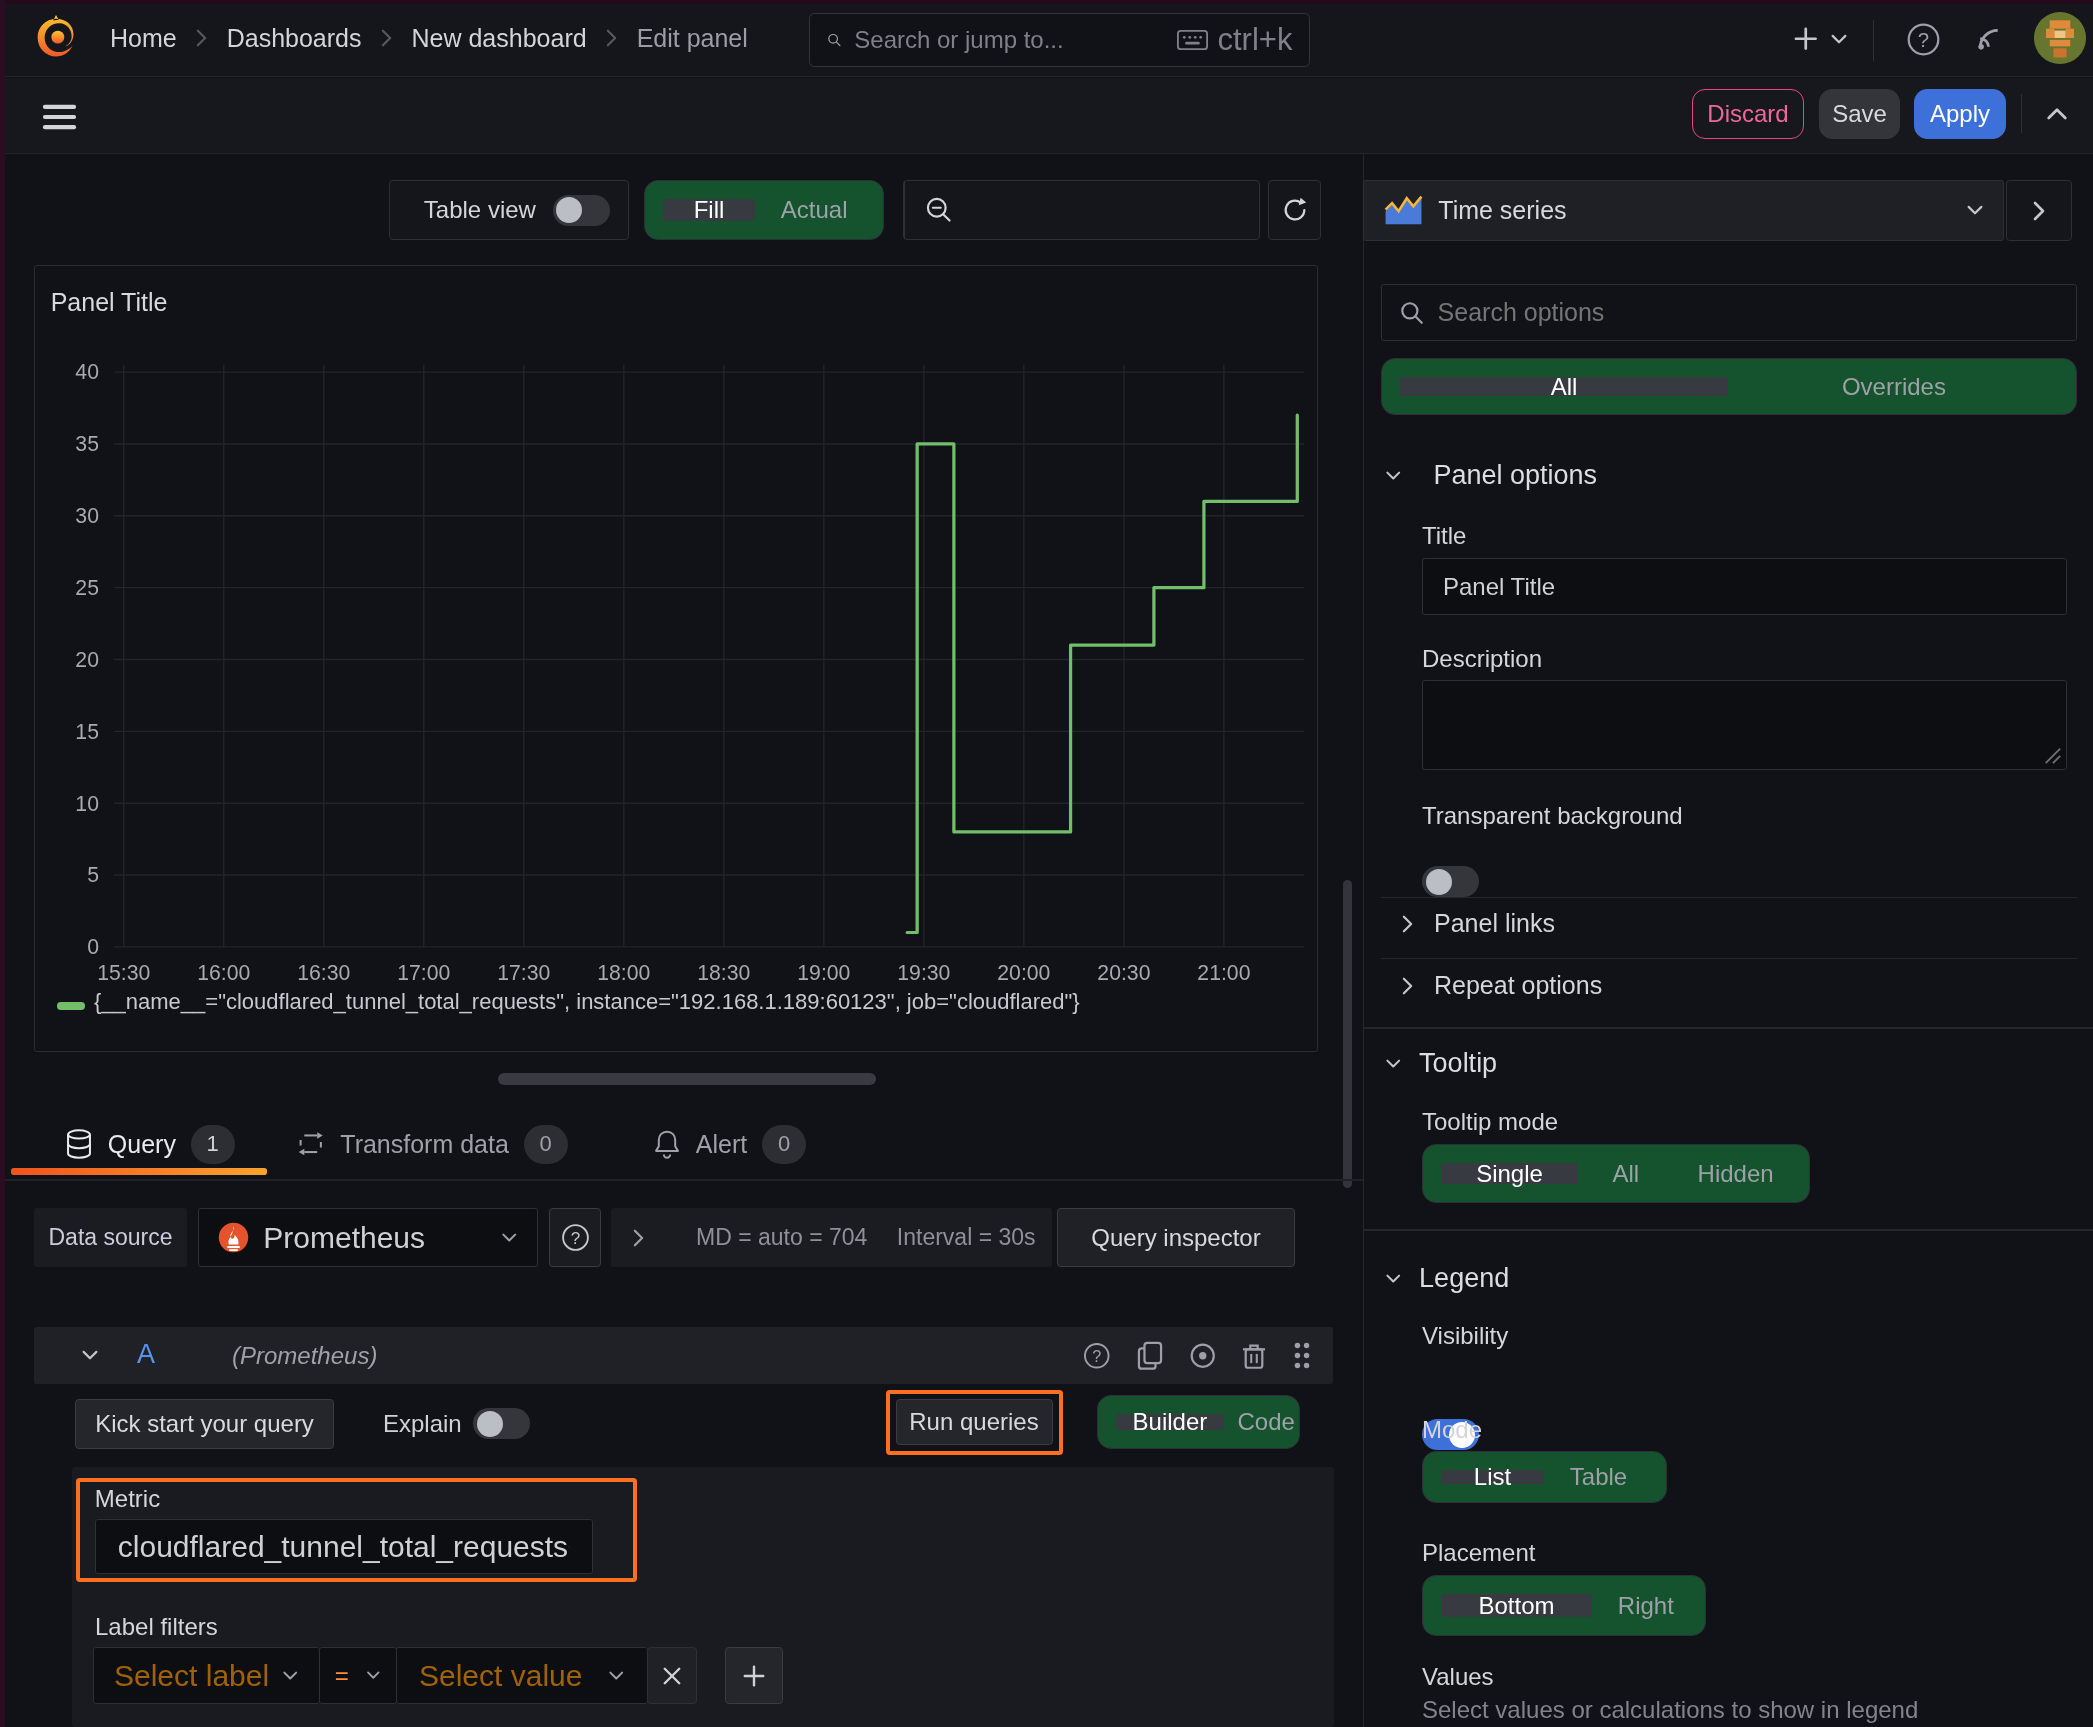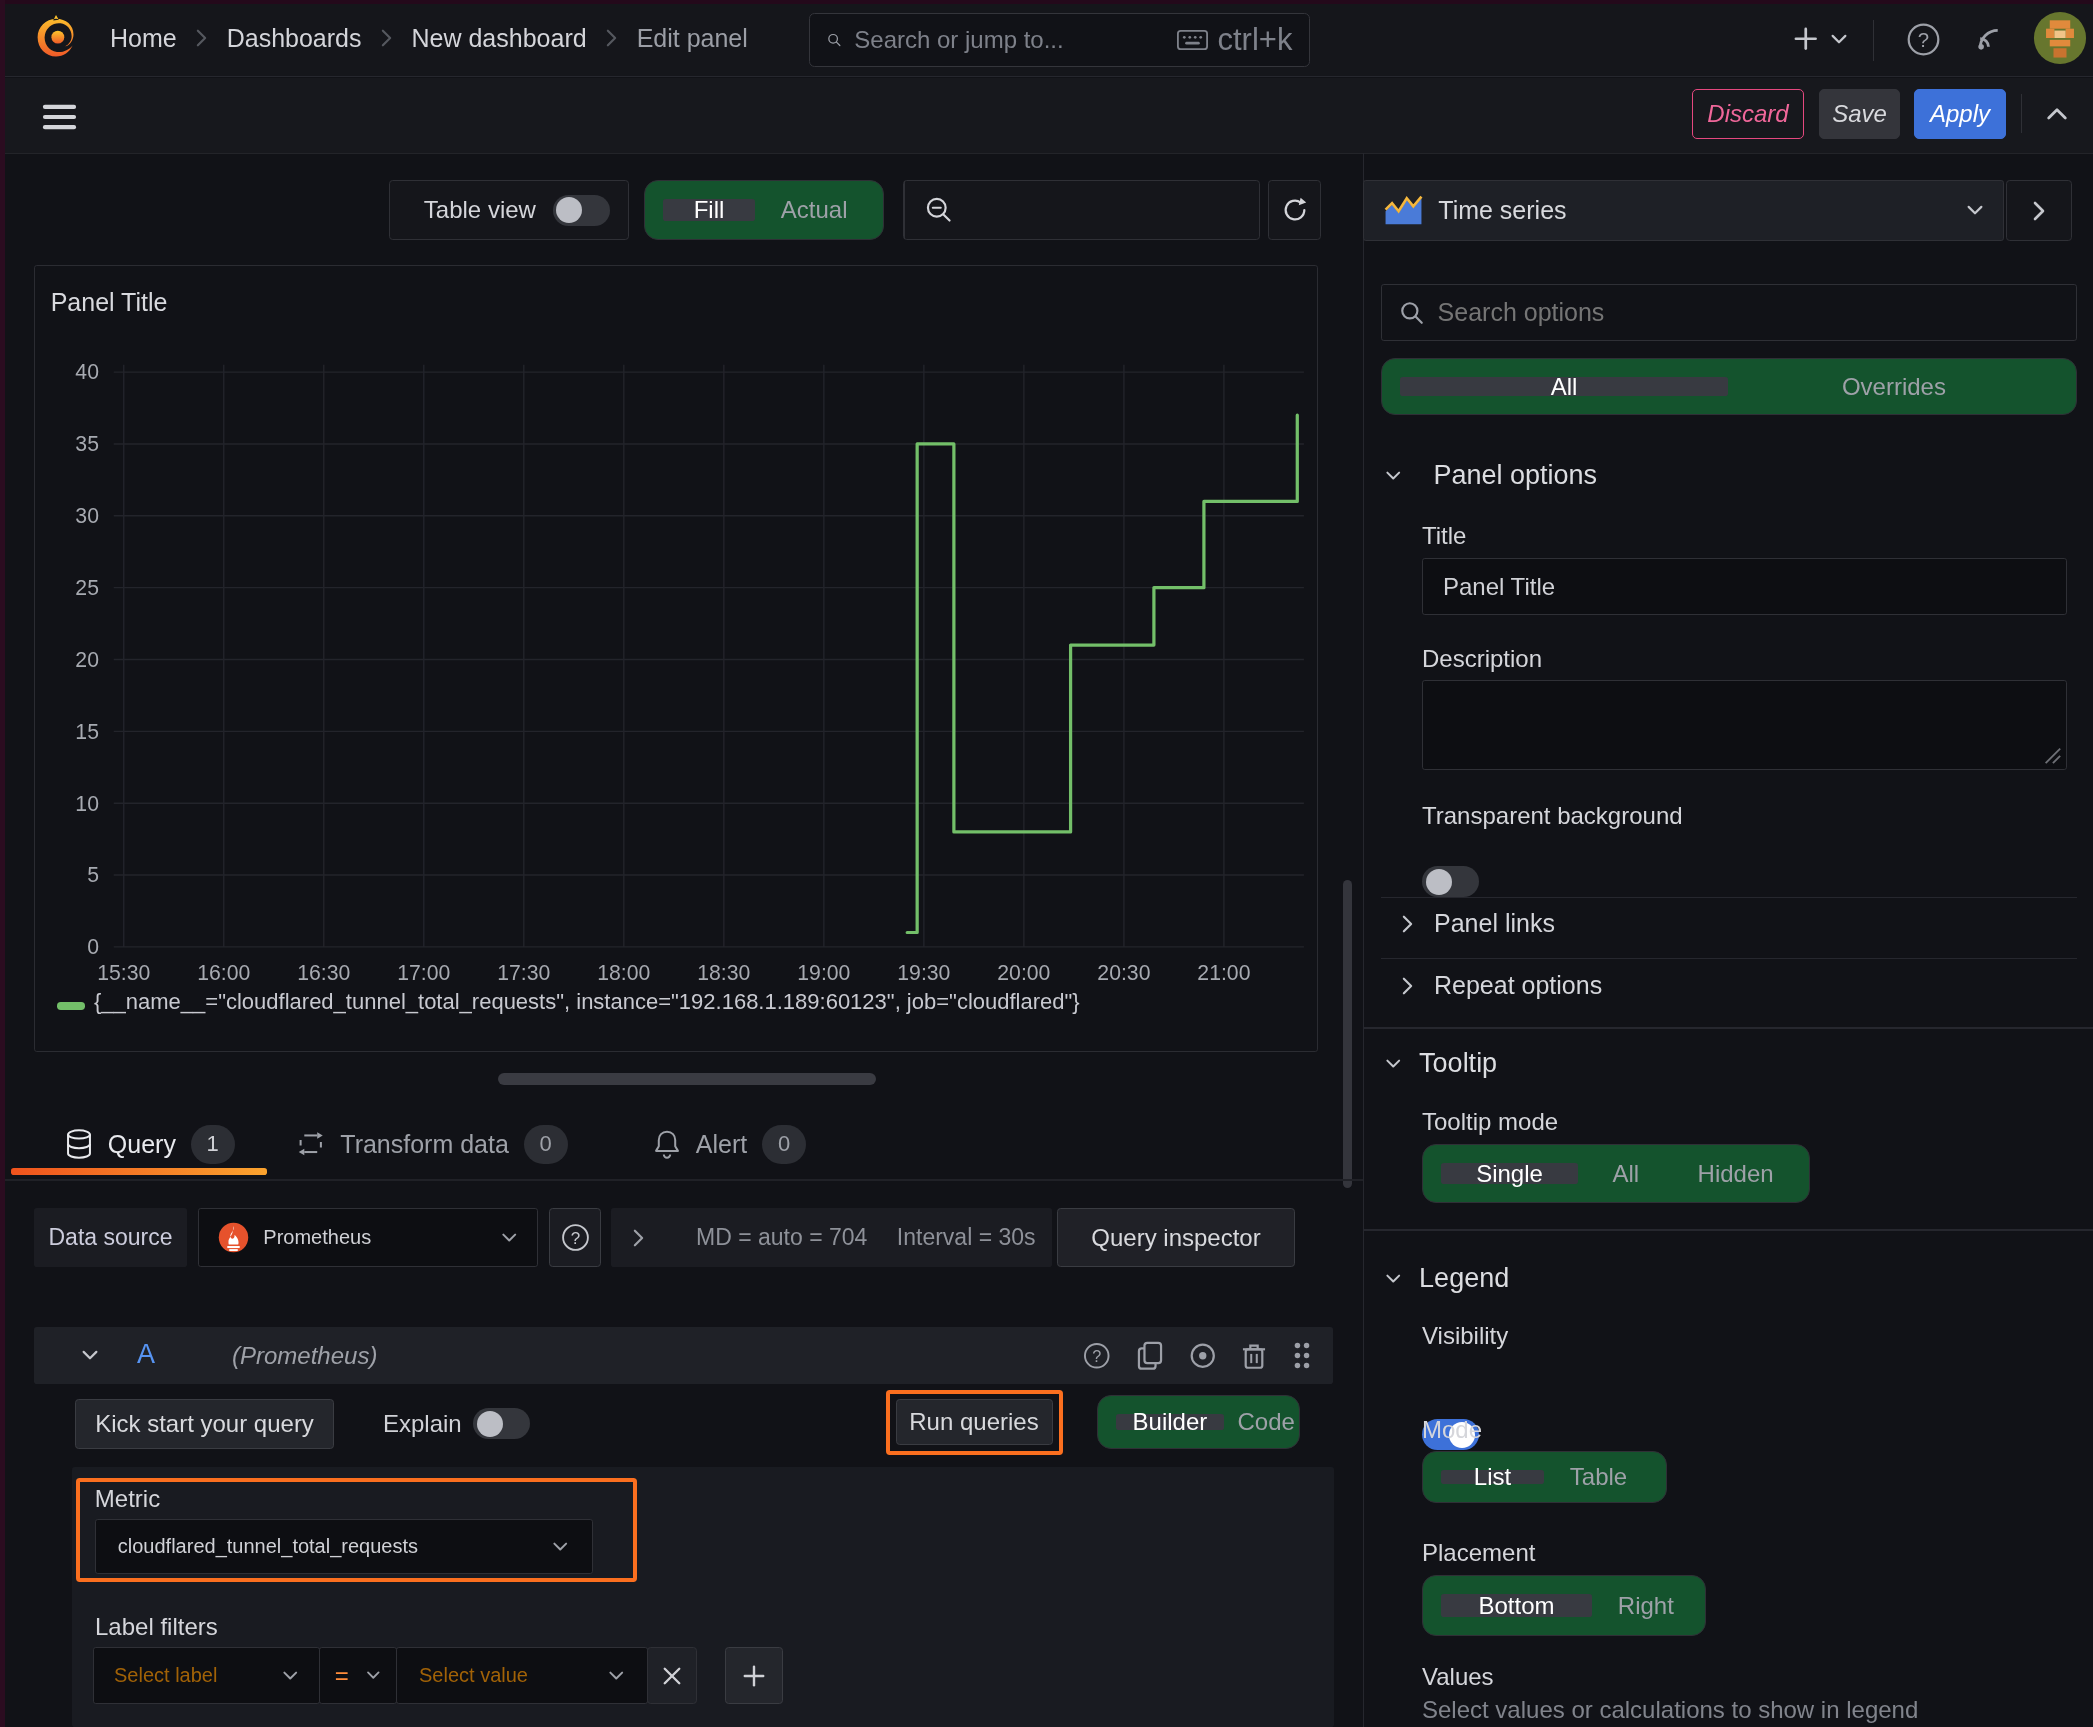--- a/index.html
+++ b/index.html
@@ -19,21 +19,21 @@
   .searchbox input::placeholder { color:#7e818a; }
   .shortcut { color:#7e818a; font-size:31px; display:flex; align-items:center; gap:9.2px; }
   .iconbtn { display:flex; align-items:center; justify-content:center; cursor:pointer; }
   .vdiv { width:0.9px; background:#2f3036; }
 
   
   .crumbbar { left:4.6px; top:78px; width:2089px; height:76px; background:#17181d; border-bottom:0.9px solid #232429; }
   .crumbs { position:absolute; left:110px; top:0; height:76px; display:flex; align-items:center; gap:18.5px; font-size:25px; }
   .crumb { color:#d4d5da; cursor:pointer; }
   .crumb.dim { color:#9b9ea6; cursor:default; }
-  .btn { border-radius:5px; font-size:24px; display:flex; align-items:center; justify-content:center; cursor:pointer; font-family:inherit;font-style:italic; }
+  .btn { border-radius:13px; font-size:24px; display:flex; align-items:center; justify-content:center; cursor:pointer; font-family:inherit; }
   .btn-discard { border:0.9px solid #e5487f; color:#f0679a; background:transparent; }
   .btn-save { background:#34353b; color:#d8d9dd; border:0.9px solid #34353b; }
   .btn-apply { background:#3d71d9; color:#ffffff; border:0.9px solid #3d71d9; }
 
   
   .tool-box { border:0.9px solid #2f3036; border-radius:3.7px; background:#15161b; display:flex; align-items:center; }
   .rgroup { border:0.9px solid #2f3036; border-radius:14px; background:#14532d; padding:18px; display:flex; gap:1.8px; }
   .rgroup .opt { padding:0 24px; height:100%; font-size:24px; color:#9ea1a8; border-radius:2.8px; display:flex; align-items:center; justify-content:center; cursor:pointer; white-space:nowrap; }
   .rgroup .opt.sel { background:#383a41; color:#ffffff; }
 
@@ -60,21 +60,21 @@
   .tab .tlabel { font-size:25px; color:#9ea1a8; }
   .tab.active .tlabel { color:#e9eaee; }
   .badge { min-width:44px; height:39px; padding:0 11px; background:#2c2e34; border-radius:19.4px; display:flex; align-items:center; justify-content:center; font-size:22px; color:#9ea1a8; }
   .tab.active .badge { color:#d0d1d6; }
   .tab-underline { left:11px; top:1168px; width:256px; height:7.4px; border-radius:2.8px; background:linear-gradient(90deg,#f0531d,#fba32e); }
   .tabs-sep { left:4.6px; top:1179px; width:1359px; height:1.8px; background:#202127; }
 
   
   .graybox { background:#1b1c22; border-radius:2.8px; }
   .select { background:#0d0e12; border:0.9px solid #2f3036; border-radius:2.8px; display:flex; align-items:center; cursor:pointer; }
-  .select .stext { font-size:20px; color:#d0d1d6; white-space:nowrap; }
+  .select .stext { font-size:30px; color:#d0d1d6; white-space:nowrap; }
   .select .stext.ph { color:#a16207; }
   .sbtn { border:0.9px solid #3a3c42; background:#24262c; border-radius:3.7px; color:#d8d9dd; font-size:24px; display:flex; align-items:center; justify-content:center; cursor:pointer; white-space:nowrap; }
 
   
   .qrow { left:34px; top:1327px; width:1299px; height:57px; background:#1f2127; border-radius:2.8px; }
   .qicons { position:absolute; right:20px; top:0; height:57px; display:flex; align-items:center; gap:24px; }
   .editor-card { left:72px; top:1467px; width:1262px; height:260px; background:#191b21; border-radius:2.8px; }
   .annot { border:4.6px solid #fb6f1f; border-radius:3.7px; position:absolute; }
   .flabel { font-size:24px; color:#d5d6db; }
 

